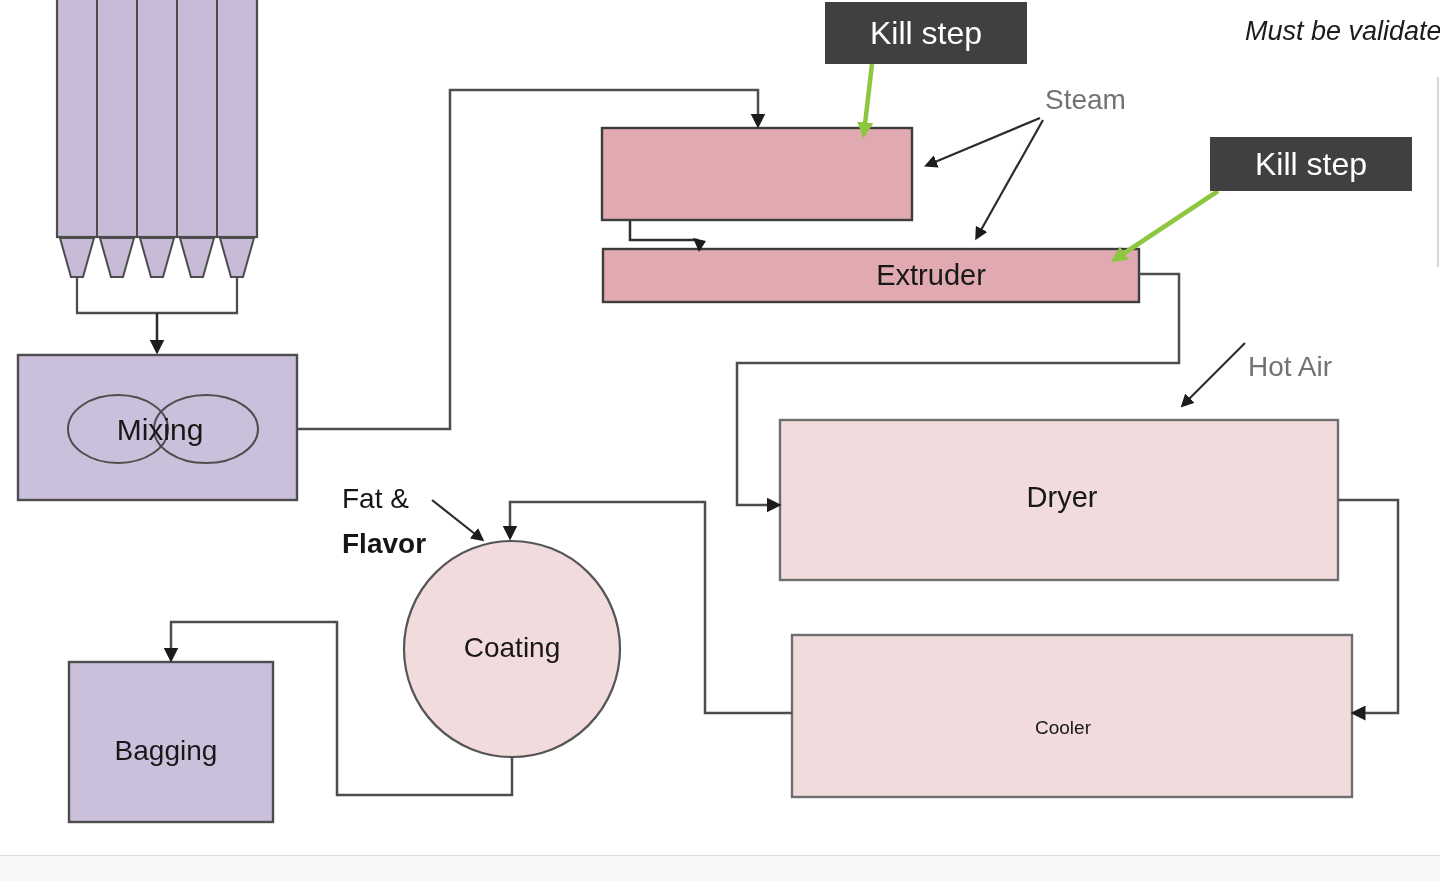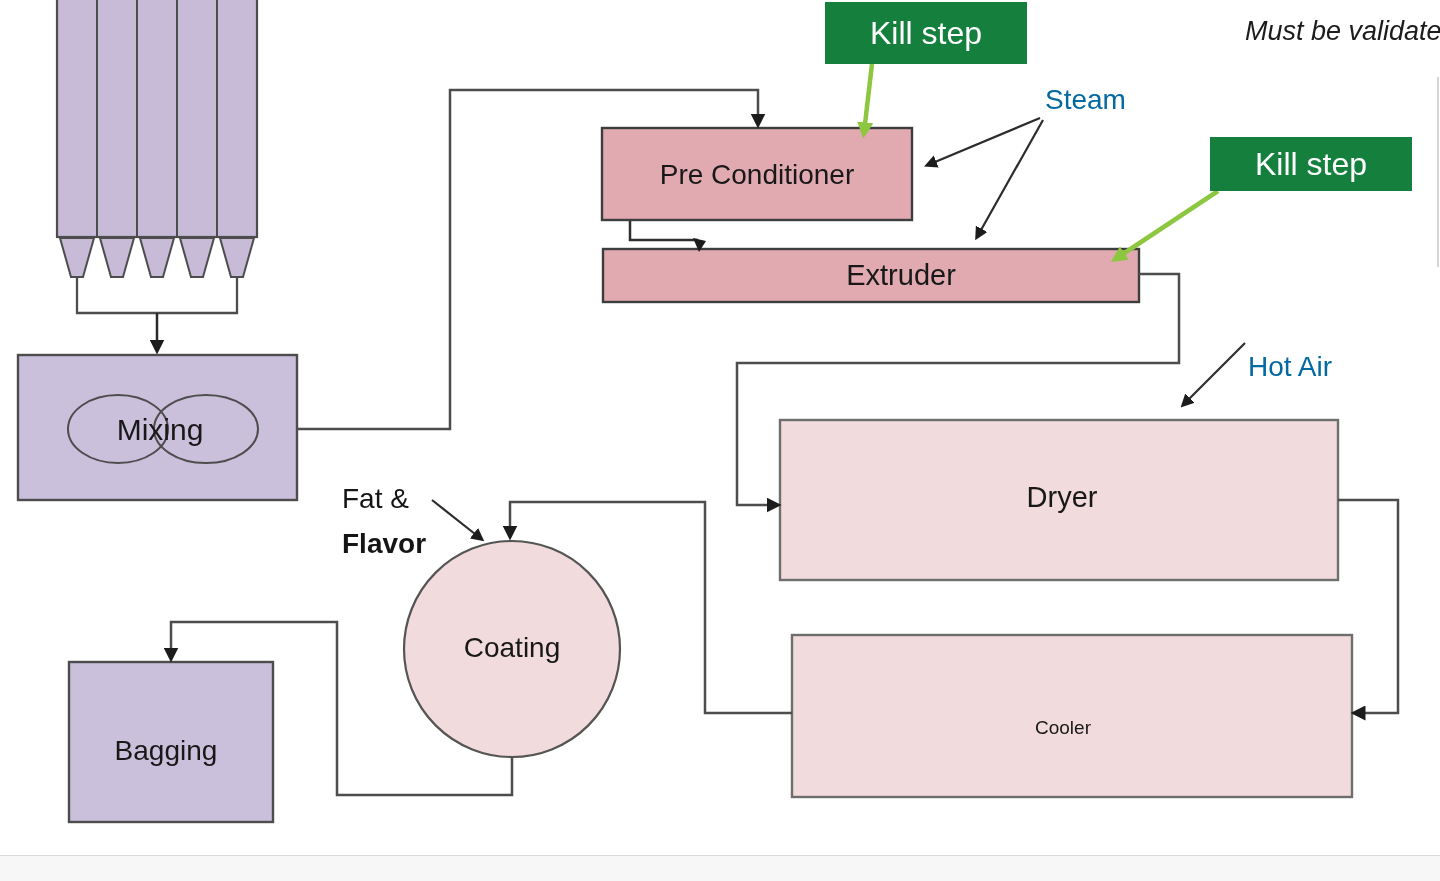--- a/index.html
+++ b/index.html
@@ -5,23 +5,23 @@
   html,body{margin:0;padding:0;background:#fff;}
   #stage{
     position:relative;width:1440px;height:881px;overflow:hidden;background:#ffffff;
     font-family:"Liberation Sans","DejaVu Sans",sans-serif;color:#141414;
   }
   #shapes{position:absolute;left:0;top:0;width:1440px;height:881px;}
   .lbl{position:absolute;white-space:pre;line-height:1.15;}
   .centered{transform:translate(-50%,-50%);text-align:center;}
   .node-label{font-size:29px;color:#181818;}
   .small-note{font-style:italic;font-size:27px;color:#1c1c1c;}
-  .ann-label{font-size:28px;color:#0369a1;}
+  .ann-label{font-size:28px;color:#737373;}
   .killstep{
-    position:absolute;background:#15803d;color:#ffffff;
+    position:absolute;background:#404040;color:#ffffff;
     display:flex;align-items:center;justify-content:center;
     font-size:32px;
   }
   .fatflavor{font-size:28px;color:#151515;line-height:1.6;}
   .fatflavor .bold-line{font-weight:700;}
   .edge-line{position:absolute;width:2px;background:#d6d6d9;}
   .bottom-strip{
     position:absolute;left:0;right:0;top:855px;height:26px;
     background:#f7f7f8;border-top:1px solid #dadadd;
   }
@@ -80,22 +80,21 @@
     <path d="M1040,118 L935,162" fill="none" stroke="#2c2c2c" stroke-width="2.2" marker-end="url(#arrowD)"></path>
     <path d="M1043,120 L981,230" fill="none" stroke="#2c2c2c" stroke-width="2.2" marker-end="url(#arrowD)"></path>
     <path d="M1245,343 L1189,399" fill="none" stroke="#2c2c2c" stroke-width="2.2" marker-end="url(#arrowD)"></path>
     <path d="M432,500 L475,534" fill="none" stroke="#2c2c2c" stroke-width="2.2" marker-end="url(#arrowD)"></path>
 
     <path d="M872,64 L865,124" fill="none" stroke="#8dc63f" stroke-width="4.5" marker-end="url(#arrowG)"></path>
     <path d="M1218,191 L1123,254" fill="none" stroke="#8dc63f" stroke-width="4.5" marker-end="url(#arrowG)"></path>
   </svg>
 
   <div class="lbl node-label centered" style="left:160px;top:430px;font-size:30px;">Mixing</div>
-  <div class="lbl node-label centered" style="left:757px;top:175px;font-size:28px;">Pre Conditioner</div>
-  <div class="lbl node-label centered" style="left:901px;top:276px;font-size:29px;">Extruder</div>
+  <div class="lbl node-label centered" style="left:931px;top:276px;font-size:29px;">Extruder</div>
   <div class="lbl node-label centered" style="left:1062px;top:498px;font-size:29px;">Dryer</div>
   <div class="lbl node-label centered" style="left:1063px;top:728px;font-size:19px;">Cooler</div>
   <div class="lbl node-label centered" style="left:512px;top:648px;font-size:28px;">Coating</div>
   <div class="lbl node-label centered" style="left:166px;top:751px;font-size:28px;">Bagging</div>
 
   <div class="killstep" style="left:825px;top:2px;width:202px;height:62px;">
       <span>Kill step</span>
     </div>
   <div class="killstep" style="left:1210px;top:137px;width:202px;height:54px;">
       <span>Kill step</span>

